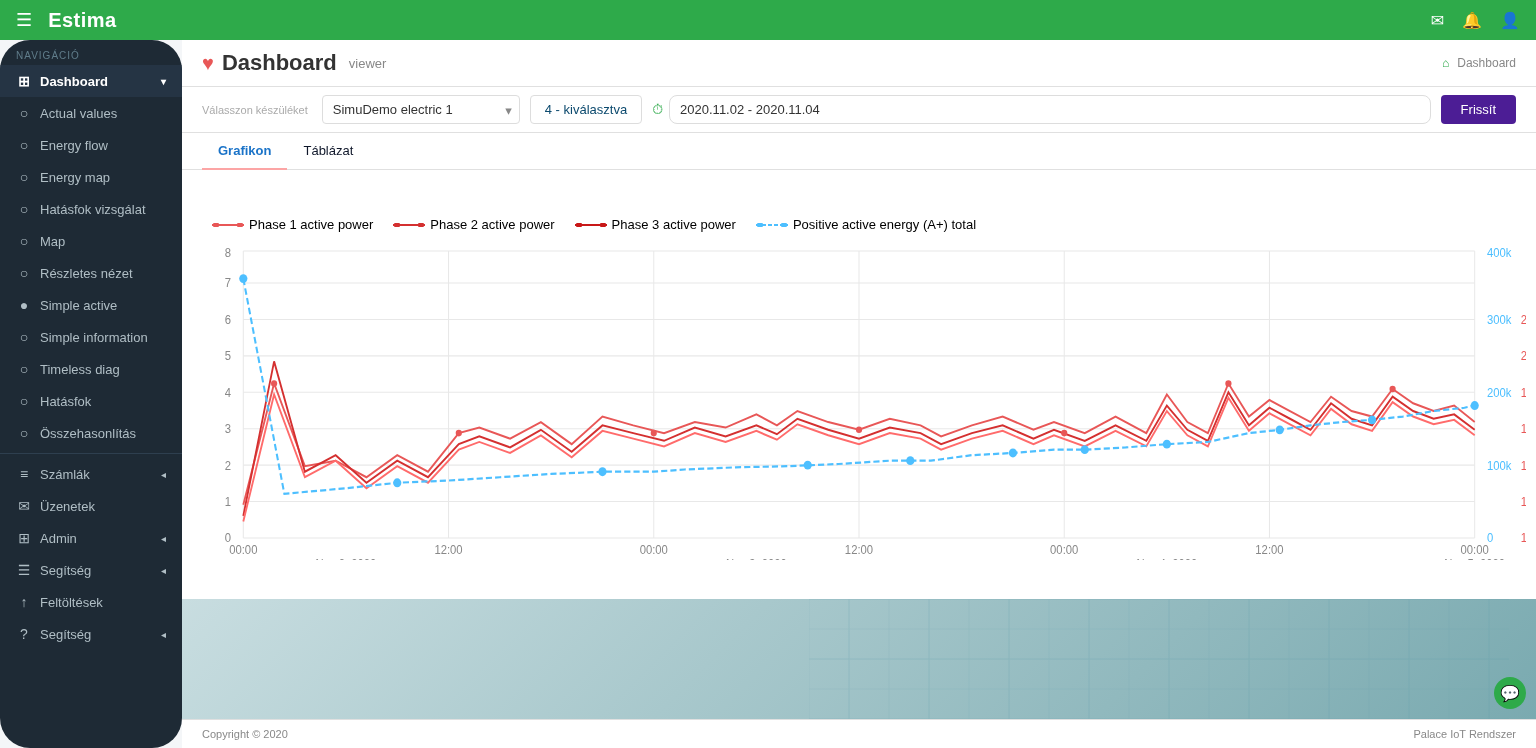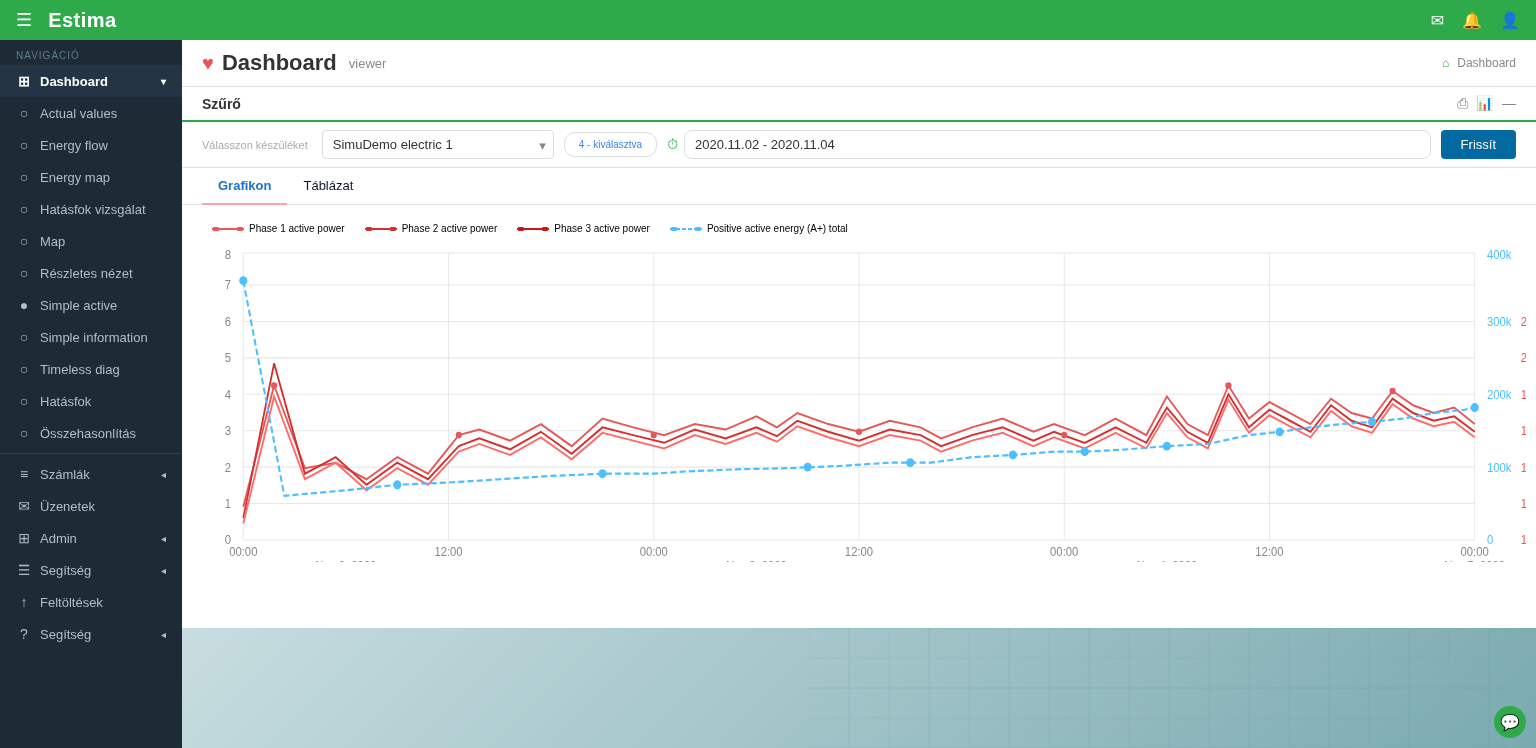--- a/index.html
+++ b/index.html
@@ -31,20 +31,21 @@
     
     .sidebar {
       width: 182px;
       background: #1e2a35;
       color: #b0bec5;
       display: flex;
       flex-direction: column;
       flex-shrink: 0;
       overflow-y: auto;
       height: 100%;
+      border-radius: 30px;
     }
     .sidebar-nav-label {
       font-size: 10px;
       color: #607d8b;
       padding: 10px 16px 4px;
       letter-spacing: 1px;
       text-transform: uppercase;
     }
     .sidebar-item {
       display: flex;
@@ -114,54 +115,54 @@
     .filter-label { color: #aaa; font-size: 11px; margin-right: 4px; }
     .filter-select {
       padding: 6px 30px 6px 10px;
       border: 1px solid #ddd;
       border-radius: 4px;
       font-size: 13px;
       color: #333;
       background: #fff;
       cursor: pointer;
       appearance: none;
-      width: 232px;
+      width: 198px;
     }
     .filter-select-wrap { position: relative; }
     .filter-select-wrap::after {
       content: '▾';
       position: absolute;
       right: 8px;
       top: 50%;
       transform: translateY(-50%);
       color: #888;
       pointer-events: none;
     }
     .filter-btn-select {
       padding: 6px 14px;
       border: 1px solid #ddd;
-      border-radius: 11px;
+      border-radius: 4px;
       background: #fff;
       cursor: pointer;
-      font-size: 10px;
-      color: #3b82f6;
+      font-size: 13px;
+      color: #0c4a6e;
       white-space: nowrap;
     }
     .filter-date-wrap { display: flex; align-items: center; gap: 6px; flex: 1; }
     .filter-date-icon { color: #2eaa4a; font-size: 14px; }
     .filter-date-input {
       padding: 6px 10px;
       border: 1px solid #ddd;
       border-radius: 8px;
       font-size: 13px;
       color: #333;
       flex: 1;
     }
     .btn-refresh {
-      background: #0369a1;
+      background: #4c1d95;
       color: #fff;
       border: none;
       border-radius: 4px;
       padding: 7px 20px;
       font-size: 13px;
       cursor: pointer;
       white-space: nowrap;
     }
 
     
@@ -194,22 +195,23 @@
       position: relative;
       margin: 0;
       padding: 10px 10px 0 10px;
     }
 
     
     .chart-legend {
       display: flex;
       gap: 20px;
       padding: 8px 20px;
-      font-size: 10px;
+      font-size: 13px;
       align-items: center;
+      margin-top: 29px;
     }
     .legend-item { display: flex; align-items: center; gap: 5px; }
 
     
     .chart-svg-wrap {
       width: 100%;
       height: 320px;
       position: relative;
     }
     svg.chart-svg {
@@ -372,28 +374,20 @@
         <span class="page-title">Dashboard</span>
         <span class="page-title-sub">viewer</span>
       </div>
       <div class="breadcrumb">
         <span class="breadcrumb-home">⌂</span>
         <span> </span>
         <span>Dashboard</span>
       </div>
     </div>
 
-    <div class="filter-bar">
-      <span class="filter-title">Szűrő</span>
-      <div class="filter-icons">
-        <span class="filter-icon">⎙</span>
-        <span class="filter-icon">📊</span>
-        <span class="filter-icon">—</span>
-      </div>
-    </div>
 
     <div class="filter-row">
       <span class="filter-label">Válasszon készüléket</span>
       <div class="filter-select-wrap">
         <select class="filter-select">
           <option>SimuDemo electric 1</option>
         </select>
       </div>
       <button class="filter-btn-select">4 - kiválasztva</button>
       <div class="filter-date-wrap">
@@ -730,15 +724,19 @@
             <rect width="80" height="60" fill="none" stroke="#5a9aaa" stroke-width="1"></rect>
             <line x1="40" y1="0" x2="40" y2="60" stroke="#5a9aaa" stroke-width="0.5"></line>
             <line x1="0" y1="30" x2="80" y2="30" stroke="#5a9aaa" stroke-width="0.5"></line>
           </pattern>
         </defs>
         <rect x="600" y="0" width="700" height="120" fill="url(#solar-panel)" opacity="0.6"></rect>
       </svg>
       <div class="chat-bubble">💬</div>
     </div>
 
+    <div class="footer">
+      <span>Copyright © 2020</span>
+      <span>Palace IoT Rendszer</span>
+    </div>
 
   </div>
 </div>
 
 </body></html>

